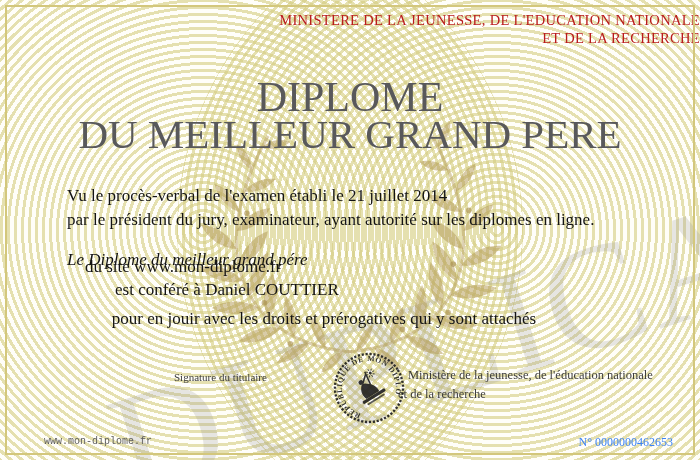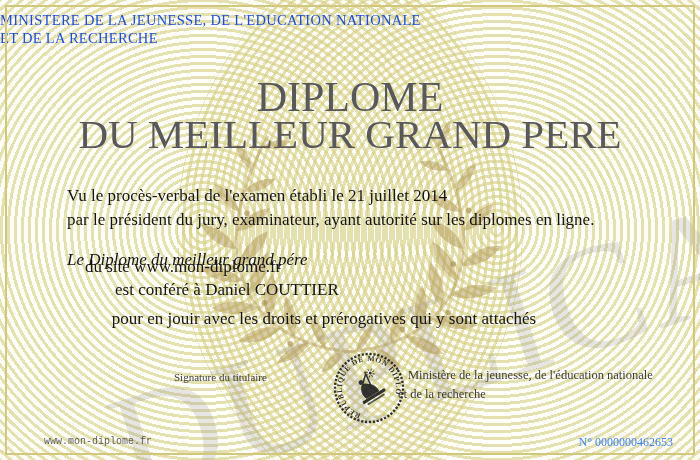--- a/index.html
+++ b/index.html
@@ -25,21 +25,21 @@
     position:absolute; left:90px; top:370px; z-index:2;
     font-size:150px; font-weight:normal; letter-spacing:2px;
     color:rgba(150,150,150,0.24);
     transform:rotate(-18deg); transform-origin:left top;
     white-space:nowrap; user-select:none;
   }
 
   .wreath{ position:absolute; left:0; top:0; z-index:3; pointer-events:none; }
 
   .txt{ position:absolute; z-index:4; white-space:nowrap; }
-  .header-line{ left:0; width:700px; text-align:left; font-size:14.5px; color:#1d4ed8; letter-spacing:0.3px; }
+  .header-line{ left:0; width:700px; text-align:right; font-size:14.5px; color:#b91c1c; letter-spacing:0.3px; }
   .h1{ top:12px; } .h2{ top:30px; }
   .title-line{ left:0; width:700px; text-align:center; color:#59595b; line-height:1; }
   .t1{ top:76px;  font-size:42px; }
   .t2{ top:114px; font-size:41px; }
   .body-line{ left:67px; font-size:17px; color:#141414; }
   .b0{ top:186px; } .b1{ top:210px;font-family:Liberation Serif, serif; } .b2{ top:250px;font-style:italic; } .b3{ top:257px;margin-left:18px; } .b4{ top:280px;margin-left:48px; }
   .closing{ left:0; width:648px; text-align:center; top:309px; font-size:17px; color:#141414; }
   .sig{ left:162px; top:371px; font-size:11px; color:#3a3a3a;margin-left:12px; }
   .min1{ left:408px; top:368px; font-size:12.5px; color:#3c3c3c; }
   .min2{ left:398px; top:387px; font-size:12.5px; color:#3c3c3c; }

